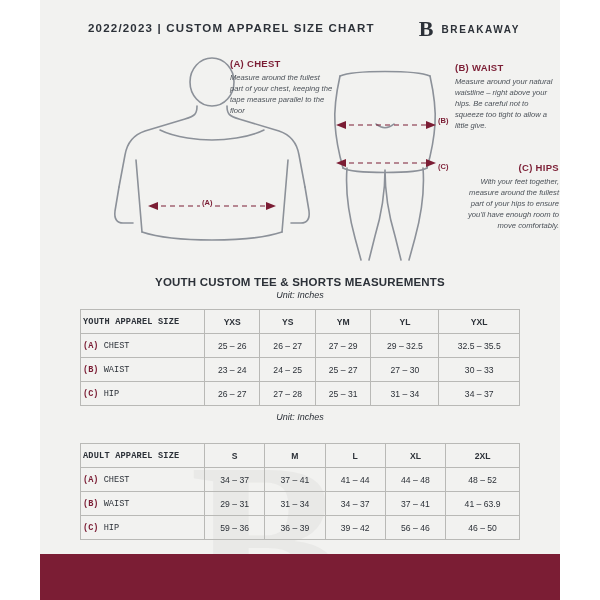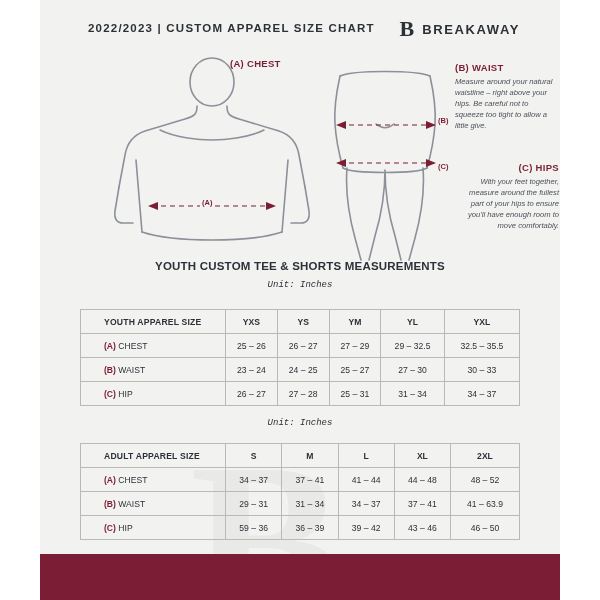--- a/index.html
+++ b/index.html
@@ -7,43 +7,43 @@
   .page{position:relative;width:600px;height:600px;background:#ffffff;}
   .sheet{position:absolute;left:40px;top:0;width:520px;height:600px;background:#f2f2f0;overflow:hidden;}
   .watermark{position:absolute;left:150px;top:430px;font-family:"Liberation Serif",serif;font-size:230px;color:#e9e9e7;font-weight:700;line-height:1;user-select:none;}
   .bottombar{position:absolute;left:0;bottom:0;width:520px;height:46px;background:#7b1d34;}
 
   
   .header{position:absolute;left:0;top:18px;width:520px;height:32px;}
   .hdr-title{position:absolute;left:48px;top:4px;font-size:11.5px;font-weight:700;letter-spacing:1.2px;color:#2c3138;white-space:nowrap;}
   .brand{position:absolute;right:40px;top:0;display:flex;align-items:center;gap:8px;}
   .brand-mark{font-family:"Liberation Serif",serif;font-size:22px;font-weight:700;color:#2c3138;line-height:1;}
-  .brand-name{font-size:13px;font-weight:700;letter-spacing:1.6px;color:#2c3138;}
+  .brand-name{font-size:10px;font-weight:700;letter-spacing:1.6px;color:#2c3138;}
 
   
   .diagram{position:absolute;left:0;top:52px;width:520px;height:212px;}
   .dg-svg{position:absolute;left:0;top:0;}
 
   .note{position:absolute;width:108px;}
   .note-title{font-size:9.5px;font-weight:700;color:#7b1d34;letter-spacing:.3px;margin-bottom:3px;}
   .note-body{font-size:7.6px;line-height:1.45;color:#4b5158;font-style:italic;}
   .note-chest{left:190px;top:6px;width:104px;}
   .note-waist{left:415px;top:10px;width:104px;}
   .note-hips{left:415px;top:110px;width:104px;text-align:right;}
 
   .lbl{position:absolute;font-size:7.5px;font-weight:700;color:#7b1d34;background:#f2f2f0;padding:0 2px;}
 
   
   .sec{position:absolute;left:0;width:520px;text-align:center;}
   .sec-title{font-size:11.5px;font-weight:700;color:#2c3138;letter-spacing:.2px;}
-  .sec-unit{font-size:9px;font-style:italic;color:#2c3138;margin-top:8px;font-family:Liberation Mono, monospace;}
+  .sec-unit{font-size:9px;font-style:italic;color:#2c3138;margin-top:2px;}
 
   table{position:absolute;border-collapse:collapse;width:440px;left:40px;background:transparent;}
   th,td{border:1px solid #b9b9b6;font-size:8.6px;color:#2c3138;height:21px;text-align:center;font-weight:400;}
-  th.rowhead,td.rowhead{text-align:left;padding-left:23px;width:120px;}
+  th.rowhead,td.rowhead{text-align:left;padding-left:2px;width:120px;font-family:Liberation Mono, monospace;}
   th{font-weight:700;}
   th.rowhead{font-weight:700;letter-spacing:.2px;}
   td.rowhead .tag{color:#7b1d34;font-weight:700;}
 </style>
 </head>
 <body>
 
 <div class="page">
   <div class="sheet">
 
@@ -97,32 +97,33 @@
           <polygon points="396,111 386,107 386,115"></polygon>
         </g>
       </svg>
 
       <div class="lbl" style="left:160px;top:146px;">(A)</div>
       <div class="lbl" style="left:396px;top:64px;">(B)</div>
       <div class="lbl" style="left:396px;top:110px;">(C)</div>
 
       <div class="note note-chest">
         <div class="note-title">(A) CHEST</div>
+        <div class="note-body">Measure around the fullest part of your chest, keeping the tape measure parallel to the floor</div>
       </div>
       <div class="note note-waist">
         <div class="note-title">(B) WAIST</div>
         <div class="note-body">Measure around your natural waistline – right above your hips. Be careful not to squeeze too tight to allow a little give.</div>
       </div>
       <div class="note note-hips">
         <div class="note-title">(C) HIPS</div>
         <div class="note-body">With your feet together, measure around the fullest part of your hips to ensure you'll have enough room to move comfortably.</div>
       </div>
     </div>
 
-    <div class="sec" style="top:260px;">
+    <div class="sec" style="top:276px;">
       <div class="sec-title">YOUTH CUSTOM TEE &amp; SHORTS MEASUREMENTS</div>
       <div class="sec-unit">Unit: Inches</div>
     </div>
 
     <table style="top:309px;">
       <thead>
         <tr>
           <th class="rowhead">YOUTH APPAREL SIZE</th>
           <th>YXS</th>
           <th>YS</th>
@@ -189,21 +190,21 @@
           <td>31 – 34</td>
           <td>34 – 37</td>
           <td>37 – 41</td>
           <td>41 – 63.9</td>
         </tr>
         <tr>
           <td class="rowhead"><span class="tag">(C)</span> <span>HIP</span></td>
           <td>59 – 36</td>
           <td>36 – 39</td>
           <td>39 – 42</td>
-          <td>43 – 46</td>
+          <td>56 – 46</td>
           <td>46 – 50</td>
         </tr>
       </tbody>
     </table>
 
     <div class="bottombar"></div>
   </div>
 </div>
 
 </body></html>

